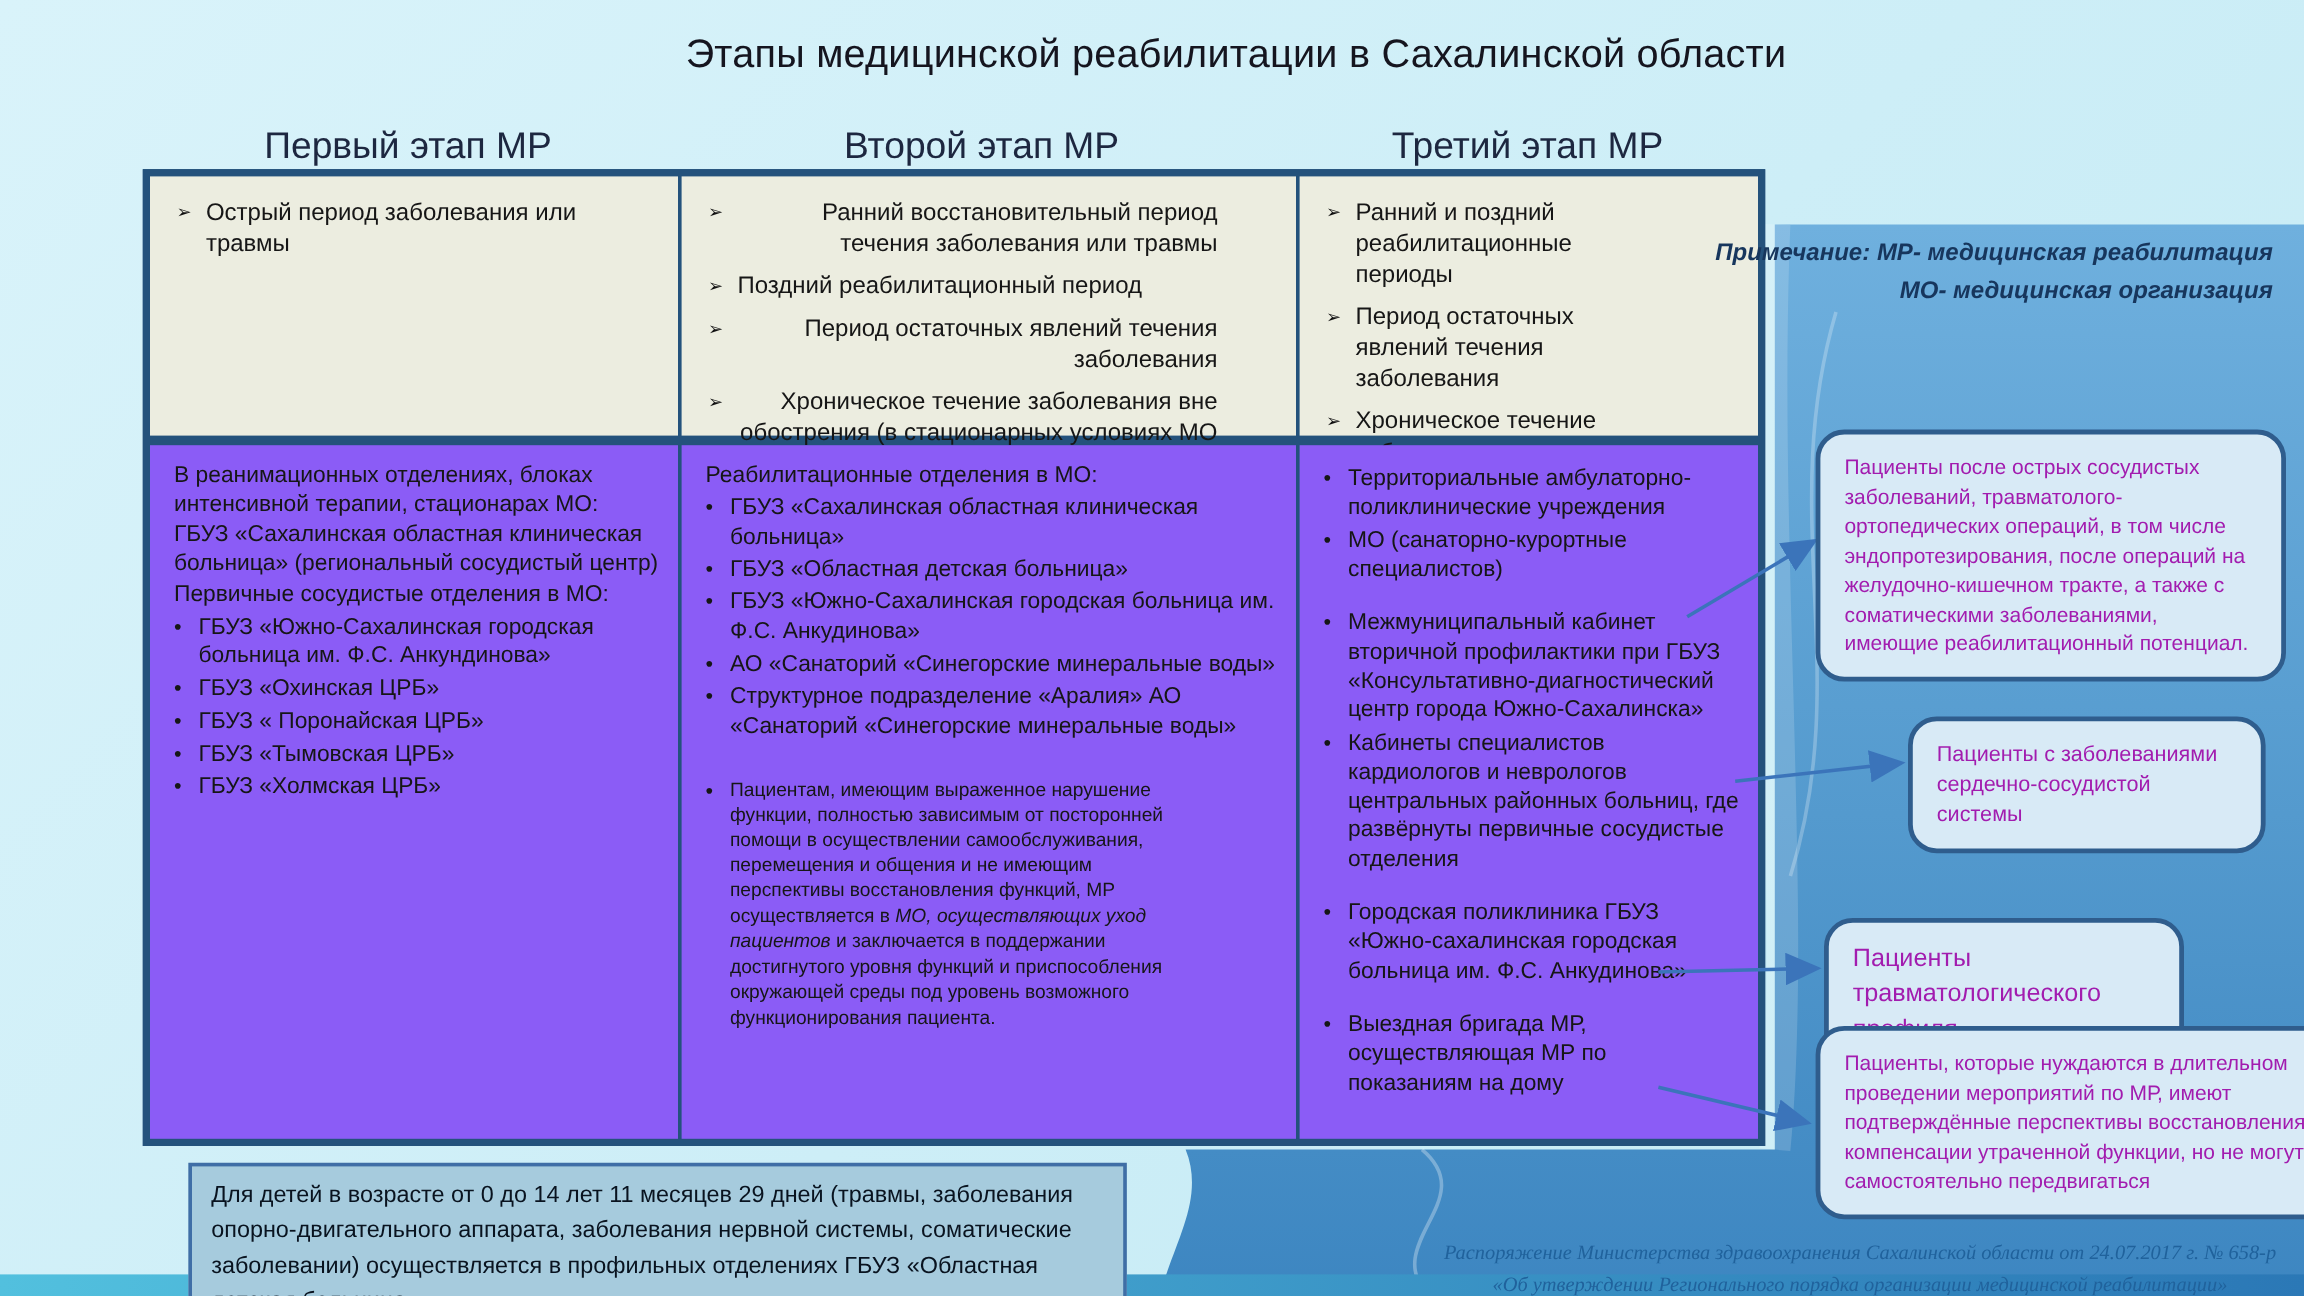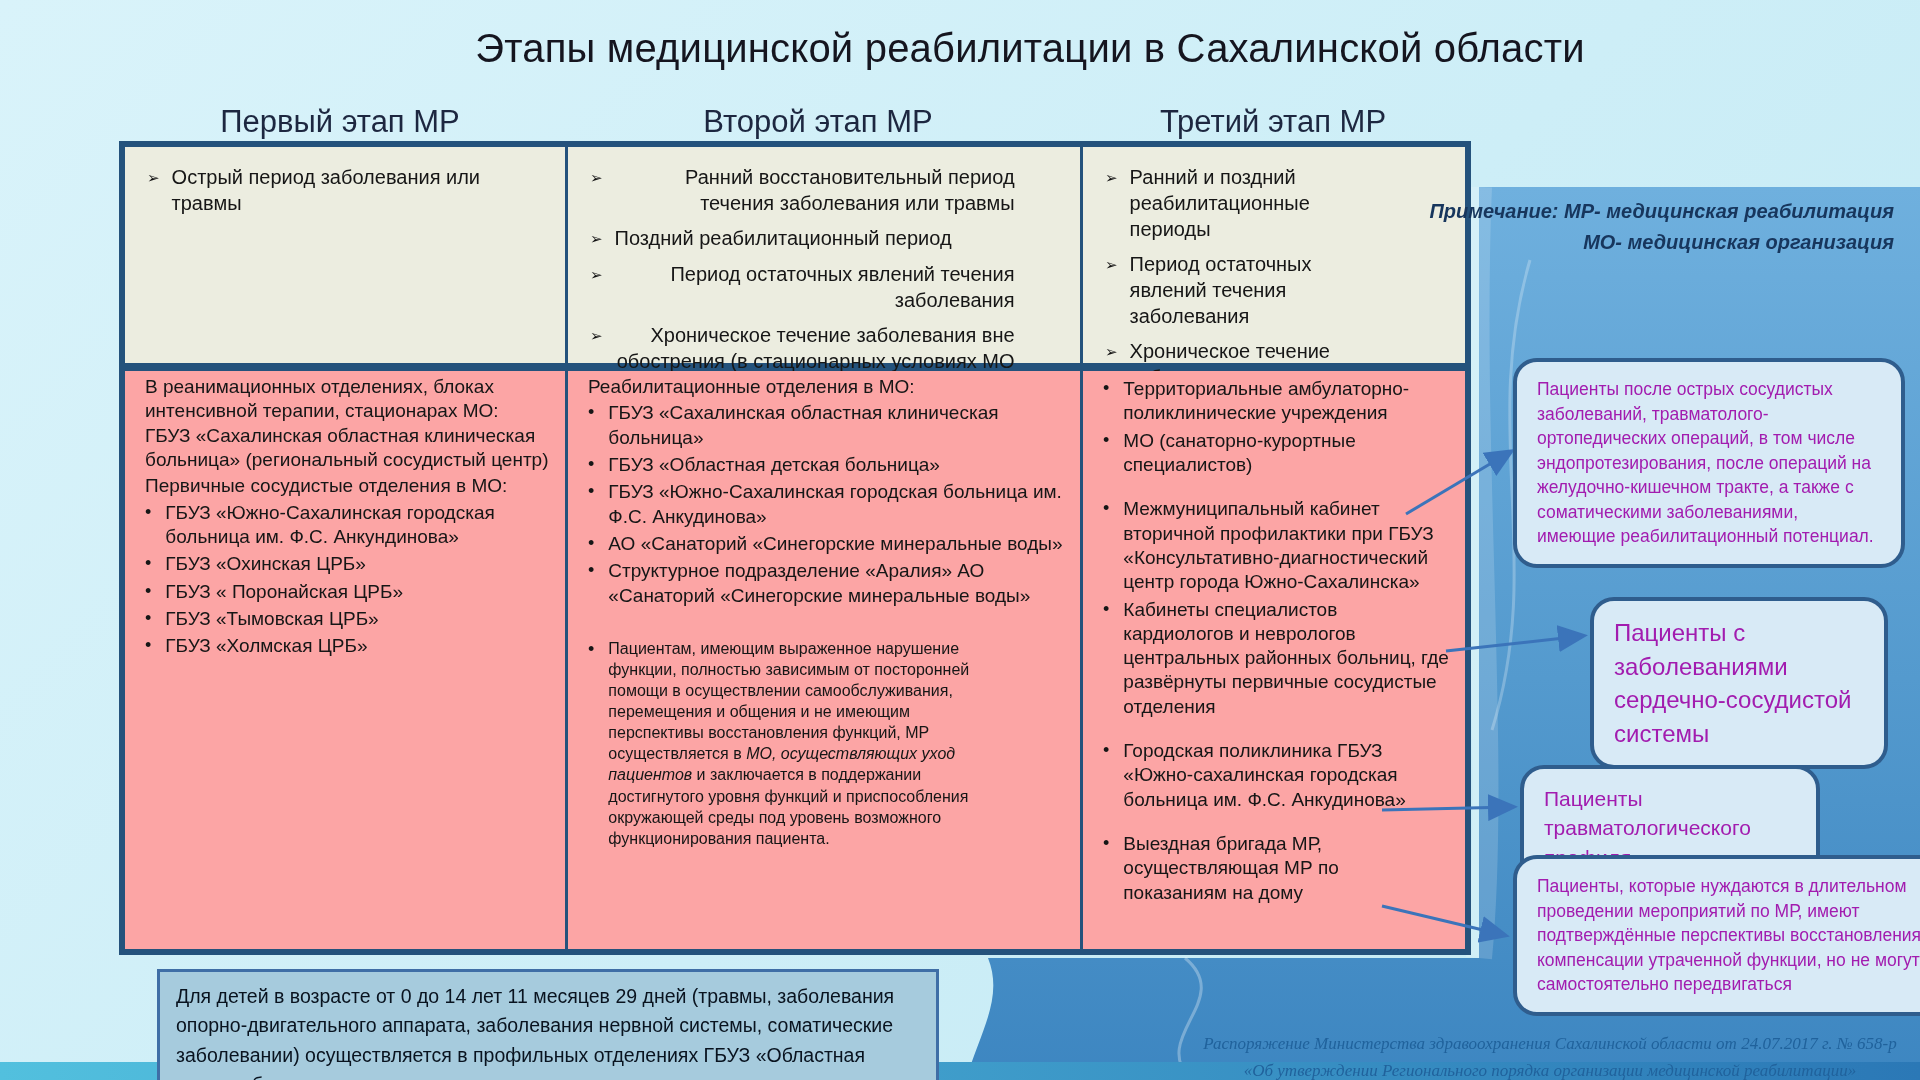--- a/index.html
+++ b/index.html
@@ -3,54 +3,54 @@
 <meta charset="utf-8">
 <style>
   html,body{margin:0;padding:0;}
   body{width:1920px;height:1080px;overflow:hidden;font-family:"Liberation Sans",sans-serif;}
   .slide{position:relative;width:1920px;height:1080px;background:linear-gradient(135deg,#d9f3fa 0%,#cdeef7 55%,#c4eaf4 100%);overflow:hidden;}
   svg.bg,svg.arrows{position:absolute;left:0;top:0;pointer-events:none;}
   svg.bg{z-index:0;}
   svg.arrows{z-index:4;}
 
   .title{position:absolute;top:26px;left:0;width:100%;padding-left:140px;box-sizing:border-box;
-         text-align:center;font-size:40px;color:#15151f;letter-spacing:.2px;z-index:2;}
+         text-align:center;font-size:33px;color:#15151f;letter-spacing:.2px;z-index:2;}
 
   .col-head{position:absolute;top:104px;text-align:center;font-size:31px;color:#1d2740;z-index:2;}
   .ch1{left:119px;width:442px;}
   .ch2{left:561px;width:514px;}
   .ch3{left:1075px;width:396px;}
 
   .mr-table{position:absolute;left:119px;top:141px;width:1352px;height:814px;box-sizing:border-box;
             background:#24527c;border:6px solid #24527c;display:grid;
             grid-template-columns:440px 512px 382px;grid-template-rows:216px 1fr;
             column-gap:3px;row-gap:8px;z-index:1;}
   .cell{box-sizing:border-box;color:#161616;}
   .cream{background:#ecede0;padding:14px 16px 8px 22px;font-size:20px;line-height:1.3;}
-  .green{background:#fca5a5;padding:4px 16px 10px 20px;font-size:19px;line-height:1.28;}
+  .green{background:#8b5cf6;padding:14px 16px 10px 20px;font-size:19px;line-height:1.28;}
 
   .ai{display:flex;gap:12px;margin:3px 0 9px;}
   .ai .mk{flex:0 0 auto;font-size:15px;line-height:1.8;color:#111;}
   .bi{display:flex;gap:14px;margin:2px 0 3px;}
   .bi .mk{flex:0 0 auto;font-size:18px;line-height:1.3;}
   .r1c3 .atext{display:inline-block;max-width:250px;}
   .r1c2 .atext{display:inline-block;max-width:400px;text-align:right;}
   .intro{margin:0 0 2px;}
   .grp{margin-bottom:20px;}
   .c3txt{display:inline-block;max-width:300px;}
   .small-note{font-size:16px;line-height:1.32;max-width:386px;margin-top:30px;}
   .small-note .it{font-style:italic;}
 
   .note-box{position:absolute;right:26px;top:196px;text-align:right;font-style:italic;font-weight:bold;
             color:#17365d;font-size:20px;line-height:1.55;z-index:3;}
 
   .callout{position:absolute;background:#d8eaf6;border:4px solid #2f5d8d;border-radius:24px;
            color:#a21caf;padding:15px 20px;box-sizing:border-box;line-height:1.4;z-index:5;}
   .co1{left:1513px;top:358px;width:392px;font-size:17.5px;}
-  .co2{left:1590px;top:597px;width:298px;font-size:24px;}
+  .co2{left:1590px;top:597px;width:298px;font-size:18px;}
   .co3{left:1520px;top:765px;width:300px;font-size:21px;}
   .co4{left:1513px;top:855px;width:468px;font-size:17.5px;}
 
   .children-box{position:absolute;left:157px;top:969px;width:782px;box-sizing:border-box;
                 background:#a6cbdd;border:3px solid #3f6ea6;padding:10px 16px;
                 font-size:19.5px;line-height:1.5;color:#09131f;z-index:3;}
 
   .decree{position:absolute;left:1160px;top:1030px;width:780px;text-align:center;
           font-family:"Liberation Serif",serif;font-style:italic;color:#20629c;
           font-size:17px;line-height:1.6;z-index:3;}

